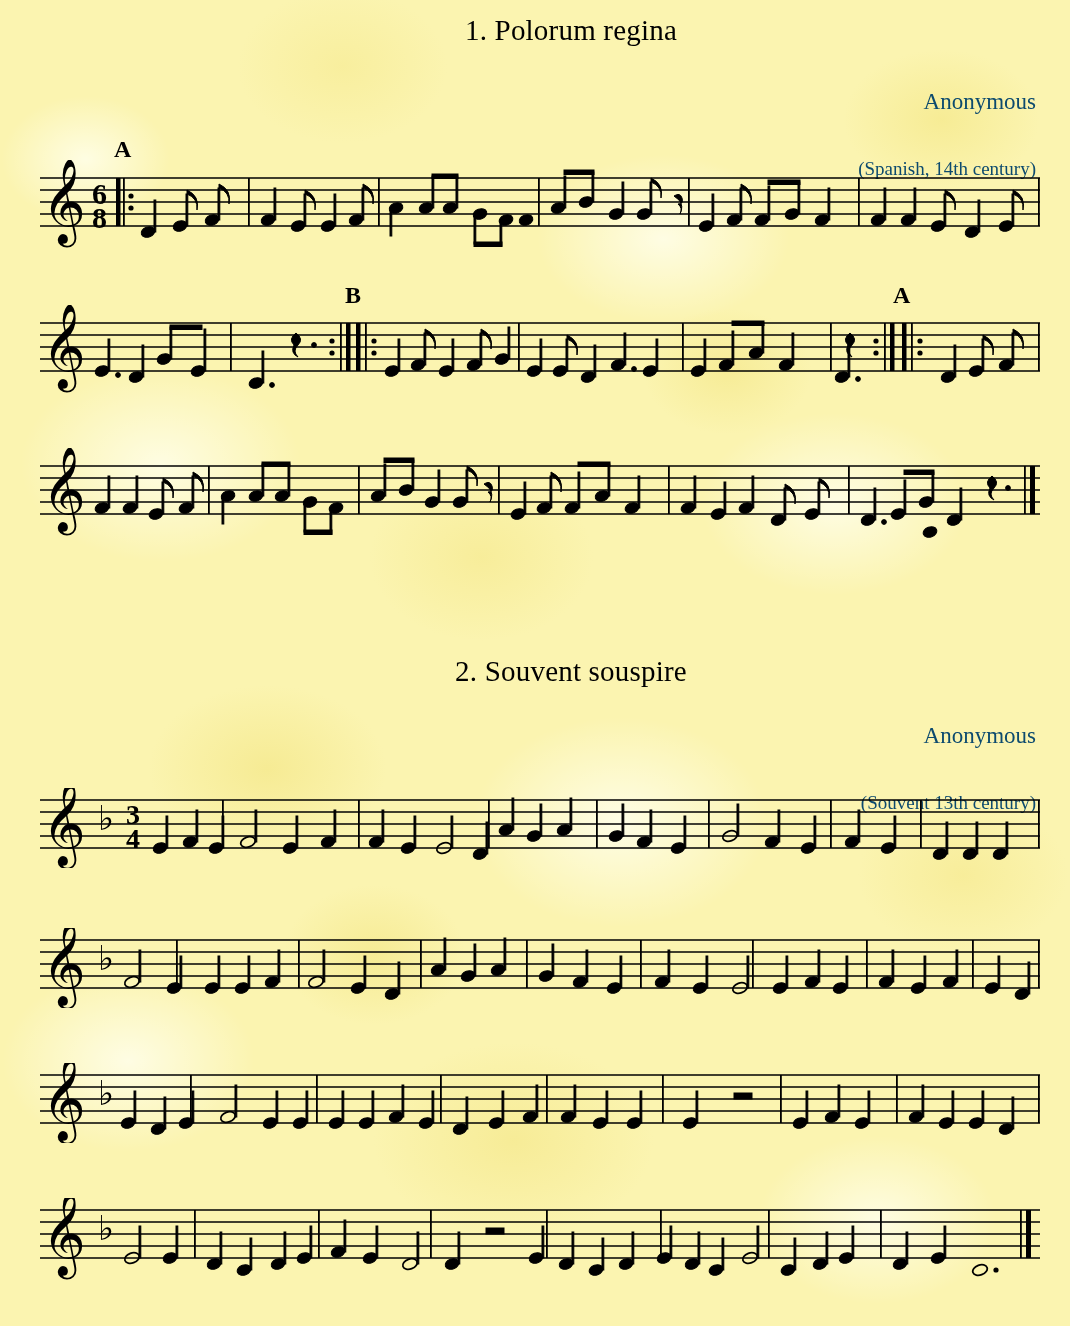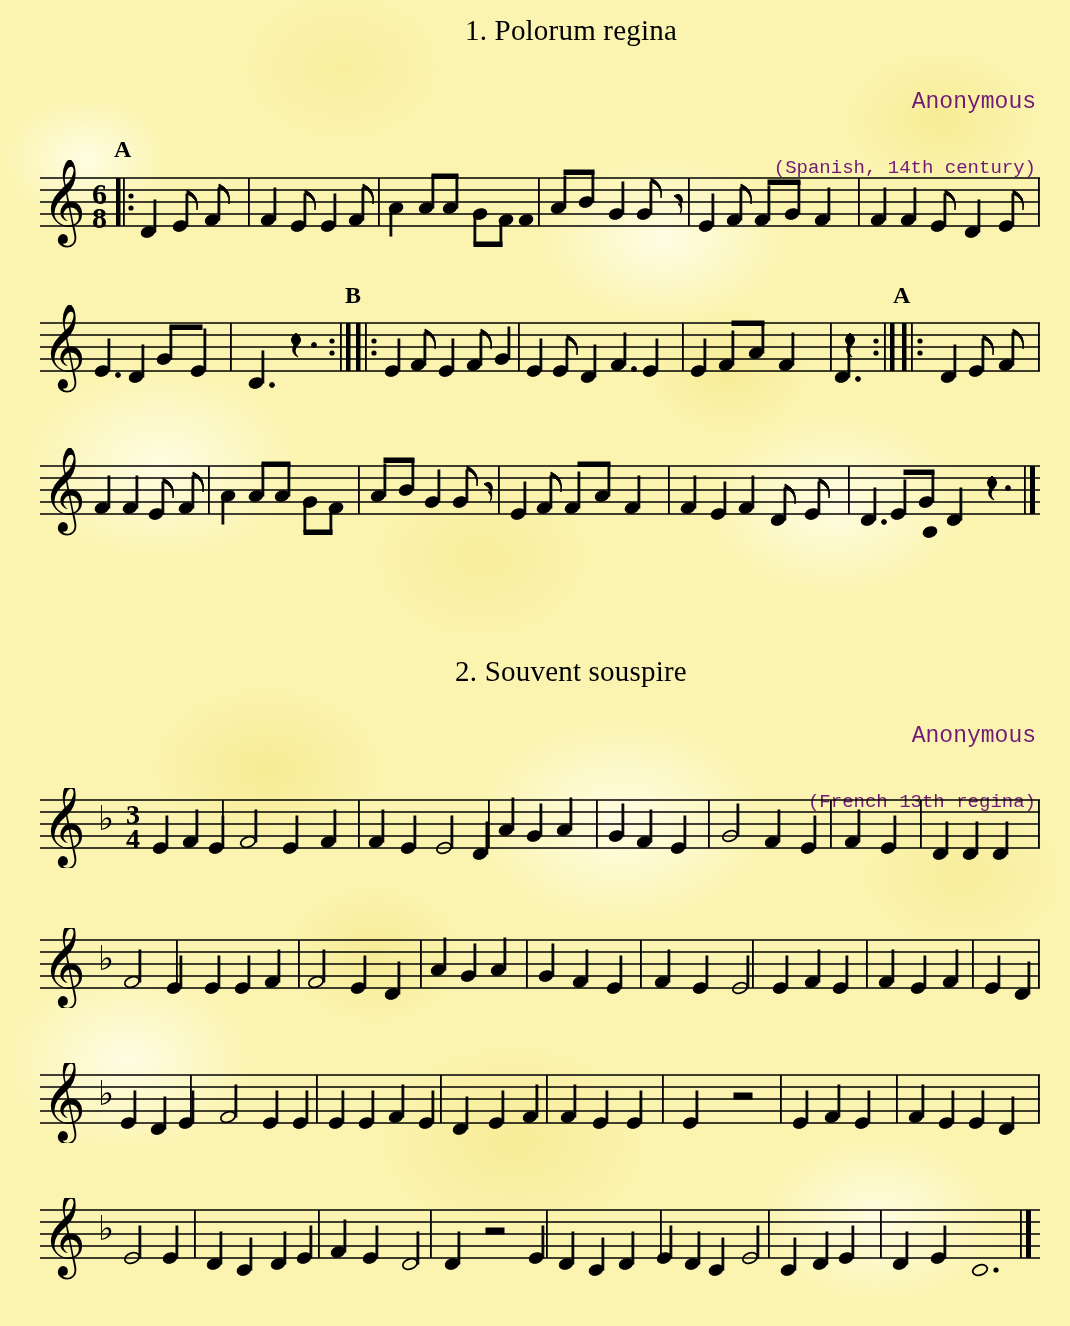--- a/index.html
+++ b/index.html
@@ -52,22 +52,22 @@
     color: #000;
     letter-spacing: 0.2px;
     margin-left: 36px;
   }
   .attribution {
     position: absolute;
     right: 34px;
     text-align: right;
     font-size: 23px;
     line-height: 1.24;
-    font-family: Liberation Mono, monospace;
-    color: #701a75;
+    font-family: Liberation Serif, serif;
+    color: #0c4a6e;
   }
   .attribution .att-sub {
     font-size: 19px;
     display: block;
     margin-top: 40px;
   }
   .system {
     position: absolute;
   }
   .rehearsal {
@@ -438,21 +438,21 @@
         <path d="M952 28 q8 6 2 12 q-6 6 0 12 q-8 -4 -4 -12 q-6 -6 2 -12 z"></path>
         <circle cx="968" cy="40" r="2.4"></circle>
       </g>
     </svg>
   </div>
 
   <div class="piece-title" style="top: 655px;">2. Souvent souspire</div>
 
   <div class="attribution" style="top: 722px;">
     <span>Anonymous</span>
-    <span class="att-sub">(French 13th regina)</span>
+    <span class="att-sub">(Souvent 13th century)</span>
   </div>
 
   <div class="system" style="top: 788px; left: 40px;">
     <svg width="1000" height="80" viewBox="0 0 1000 80">
       <g stroke="#000" stroke-width="1.6">
         <line x1="0" y1="12" x2="1000" y2="12"></line>
         <line x1="0" y1="24" x2="1000" y2="24"></line>
         <line x1="0" y1="36" x2="1000" y2="36"></line>
         <line x1="0" y1="48" x2="1000" y2="48"></line>
         <line x1="0" y1="60" x2="1000" y2="60"></line>

